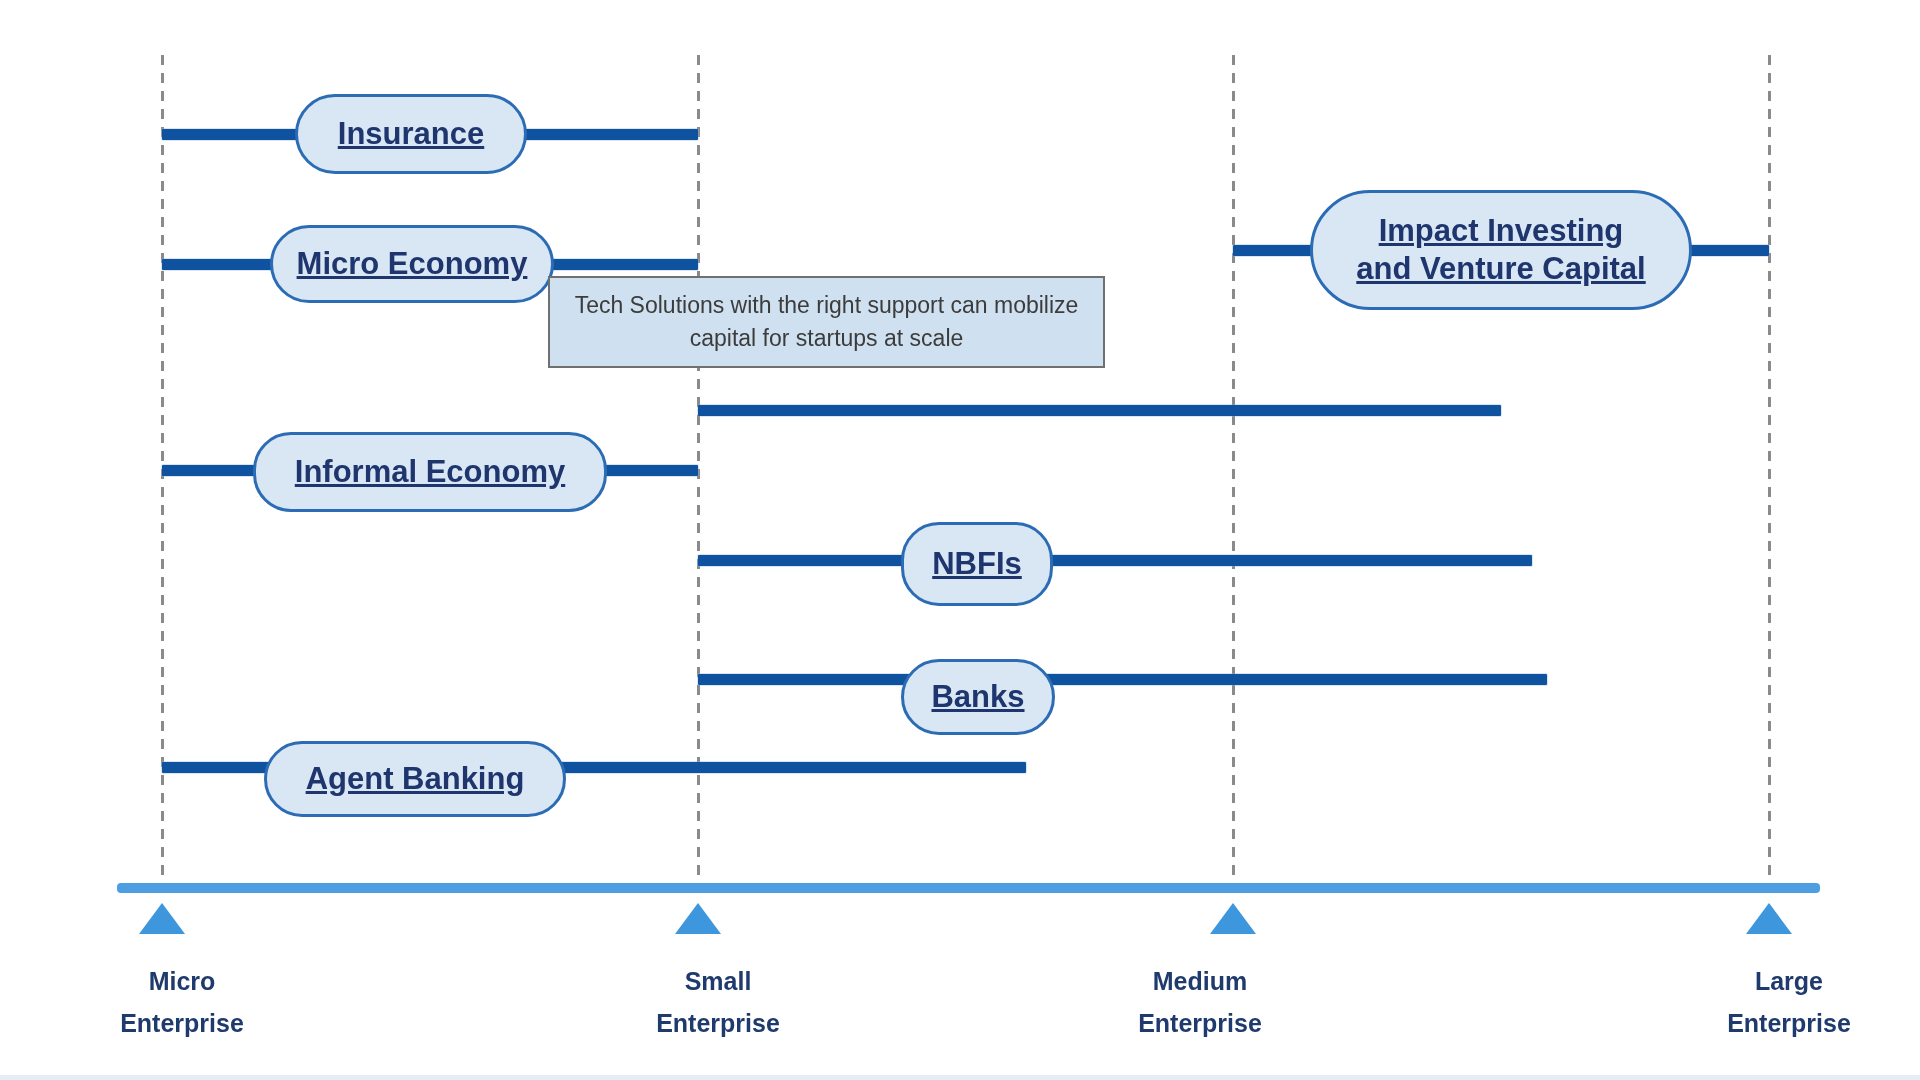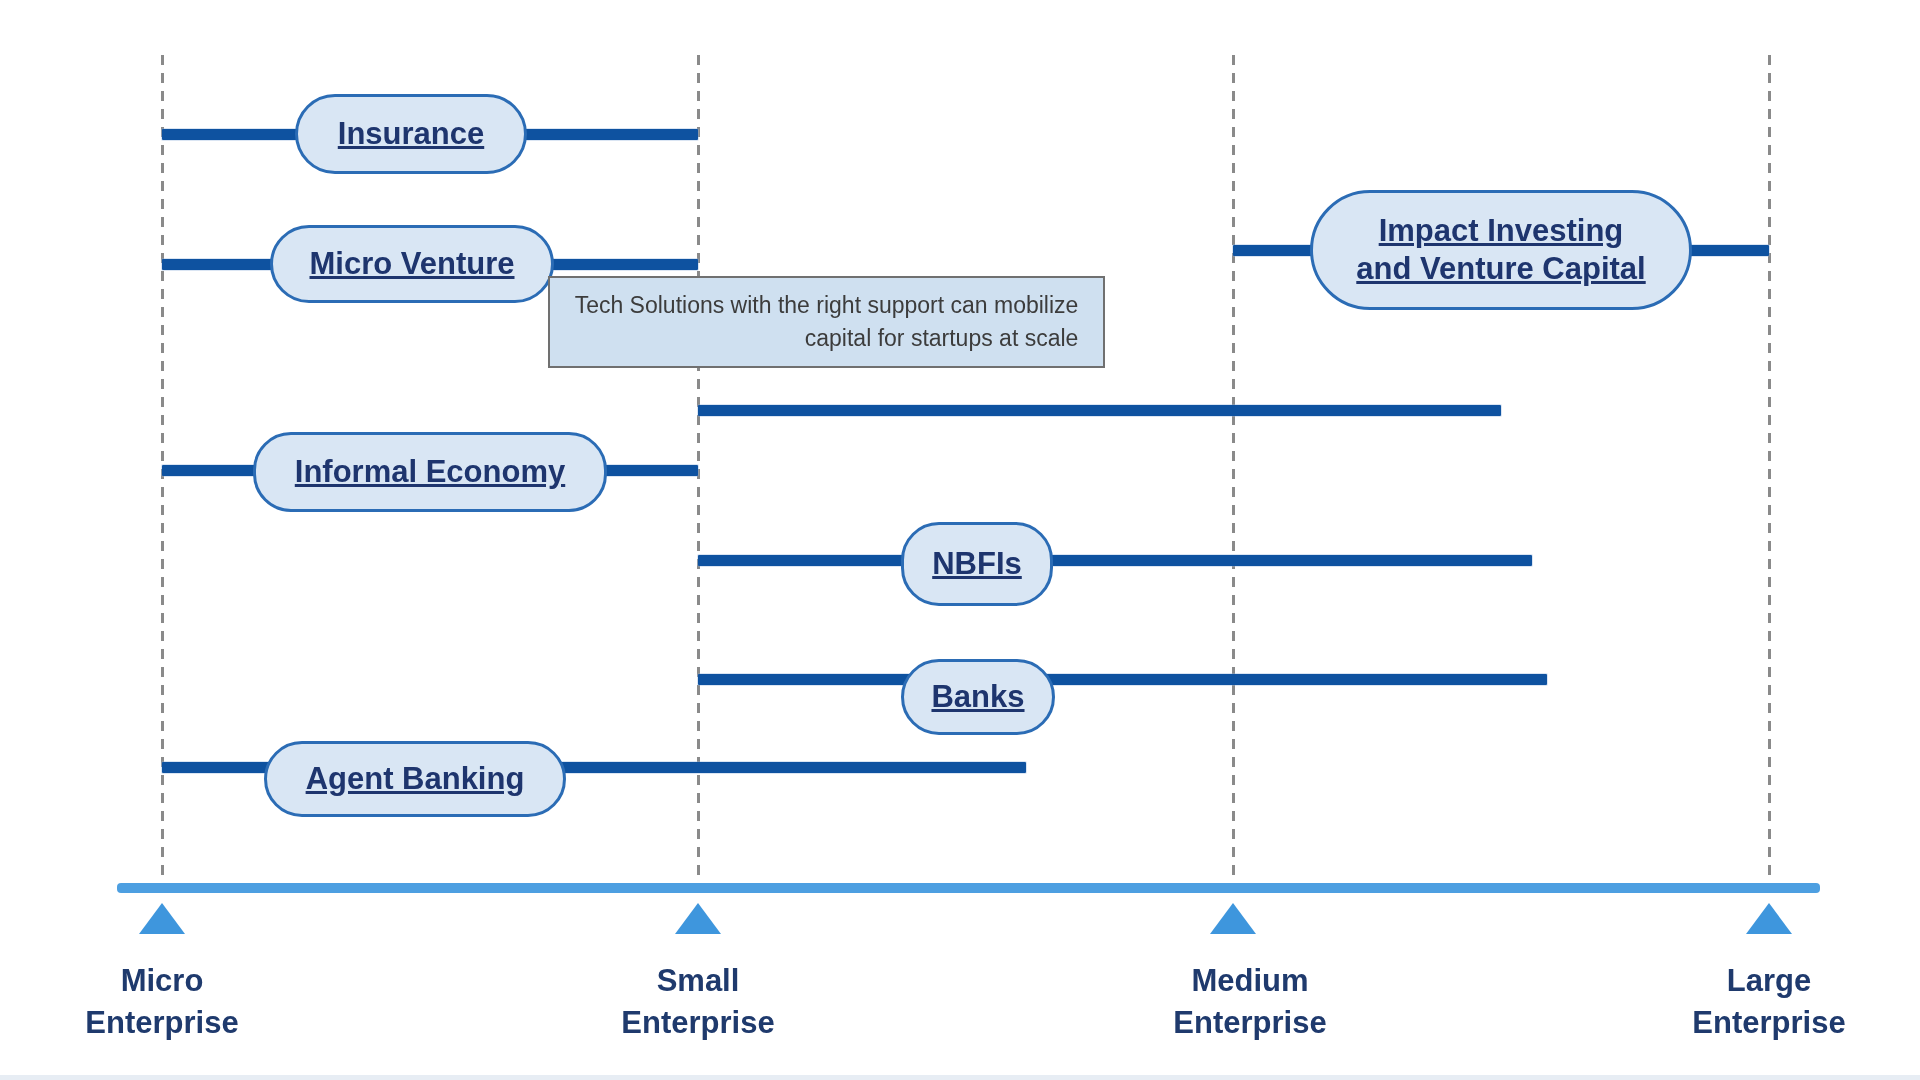--- a/index.html
+++ b/index.html
@@ -9,49 +9,49 @@
     background:repeating-linear-gradient(180deg,var(--dashed_line) 0 10px,transparent 10px 18px);}
   .range-line{position:absolute;height:11px;background:var(--line);border-radius:1px;
     box-shadow:0 0 0 1px rgba(150,180,220,.35);}
   .pill{position:absolute;background:var(--pill_fill);border:3px solid var(--pill_border);
     display:flex;align-items:center;justify-content:center;box-sizing:border-box;}
   .pill-label{color:var(--pill_text);font-weight:700;font-size:31px;line-height:38px;
     text-align:center;white-space:pre-line;text-decoration:underline;}
   .callout{position:absolute;left:548px;top:276px;width:557px;height:92px;box-sizing:border-box;
     background:var(--tooltip_fill);border:2px solid var(--tooltip_border);z-index:6;
     display:flex;align-items:center;justify-content:center;}
-  .callout-text{color:var(--tooltip_text);font-size:23px;line-height:33px;text-align:right;white-space:pre-line;}
+  .callout-text{color:var(--tooltip_text);font-size:23px;line-height:33px;text-align:center;white-space:pre-line;}
   .axis-bar{position:absolute;left:117px;top:883px;width:1703px;height:10px;border-radius:4px;
     background:var(--axis_bar);}
   .axis-triangle{position:absolute;top:903px;width:0;height:0;
     border-left:23px solid transparent;border-right:23px solid transparent;
     border-bottom:31px solid var(--triangle);}
   .axis-label{position:absolute;top:960px;transform:translateX(-50%);text-align:center;
-    color:var(--axis_label_text);font-size:31px;line-height:42px;font-weight:700;white-space:pre-line;}
+    color:var(--axis_label_text);font-size:25px;line-height:42px;font-weight:700;white-space:pre-line;margin-left:20px;}
   .bottom-strip{position:absolute;left:0;top:1075px;width:1920px;height:5px;background:#e7edf4;}
   .layer{position:absolute;inset:0;}
 </style>
 </head>
 <body>
 
 <div class="canvas">
   <div class="layer" id="gridlines">
       <div class="gridline" style="left: 161px;"></div>
       <div class="gridline" style="left: 697px;"></div>
       <div class="gridline" style="left: 1232px;"></div>
       <div class="gridline" style="left: 1768px;"></div>
     </div>
   <div class="layer" id="rows">
       <div class="range-line" style="left: 162px; width: 536px; top: 129px;"></div>
       <div class="pill" style="left: 295px; top: 94px; width: 232px; height: 80px; border-radius: 40px;">
         <div class="pill-label">Insurance</div>
       </div>
       <div class="range-line" style="left: 162px; width: 536px; top: 259px;"></div>
       <div class="pill" style="left: 270px; top: 225px; width: 284px; height: 78px; border-radius: 39px;">
-        <div class="pill-label">Micro Venture</div>
+        <div class="pill-label">Micro Economy</div>
       </div>
       <div class="range-line" style="left: 1233px; width: 536px; top: 245px;"></div>
       <div class="pill" style="left: 1310px; top: 190px; width: 382px; height: 120px; border-radius: 60px;">
         <div class="pill-label">Impact Investing
 and Venture Capital</div>
       </div>
       <div class="range-line" style="left: 698px; width: 803px; top: 405px;"></div>
       <div class="range-line" style="left: 162px; width: 536px; top: 465px;"></div>
       <div class="pill" style="left: 253px; top: 432px; width: 354px; height: 80px; border-radius: 38px;">
         <div class="pill-label">Informal Economy</div>
@@ -77,20 +77,20 @@
 
   <div class="axis-bar"></div>
   <div class="layer" id="axis-marks">
       <div class="axis-triangle" style="left: 139px;"></div>
       <div class="axis-label" style="left: 162px;">Micro
 Enterprise</div>
       <div class="axis-triangle" style="left: 675px;"></div>
       <div class="axis-label" style="left: 698px;">Small
 Enterprise</div>
       <div class="axis-triangle" style="left: 1210px;"></div>
-      <div class="axis-label" style="left: 1250px;">Medium
+      <div class="axis-label" style="left: 1180px;">Medium
 Enterprise</div>
       <div class="axis-triangle" style="left: 1746px;"></div>
       <div class="axis-label" style="left: 1769px;">Large
 Enterprise</div>
     </div>
   <div class="bottom-strip"></div>
 </div>
 
 </body></html>

